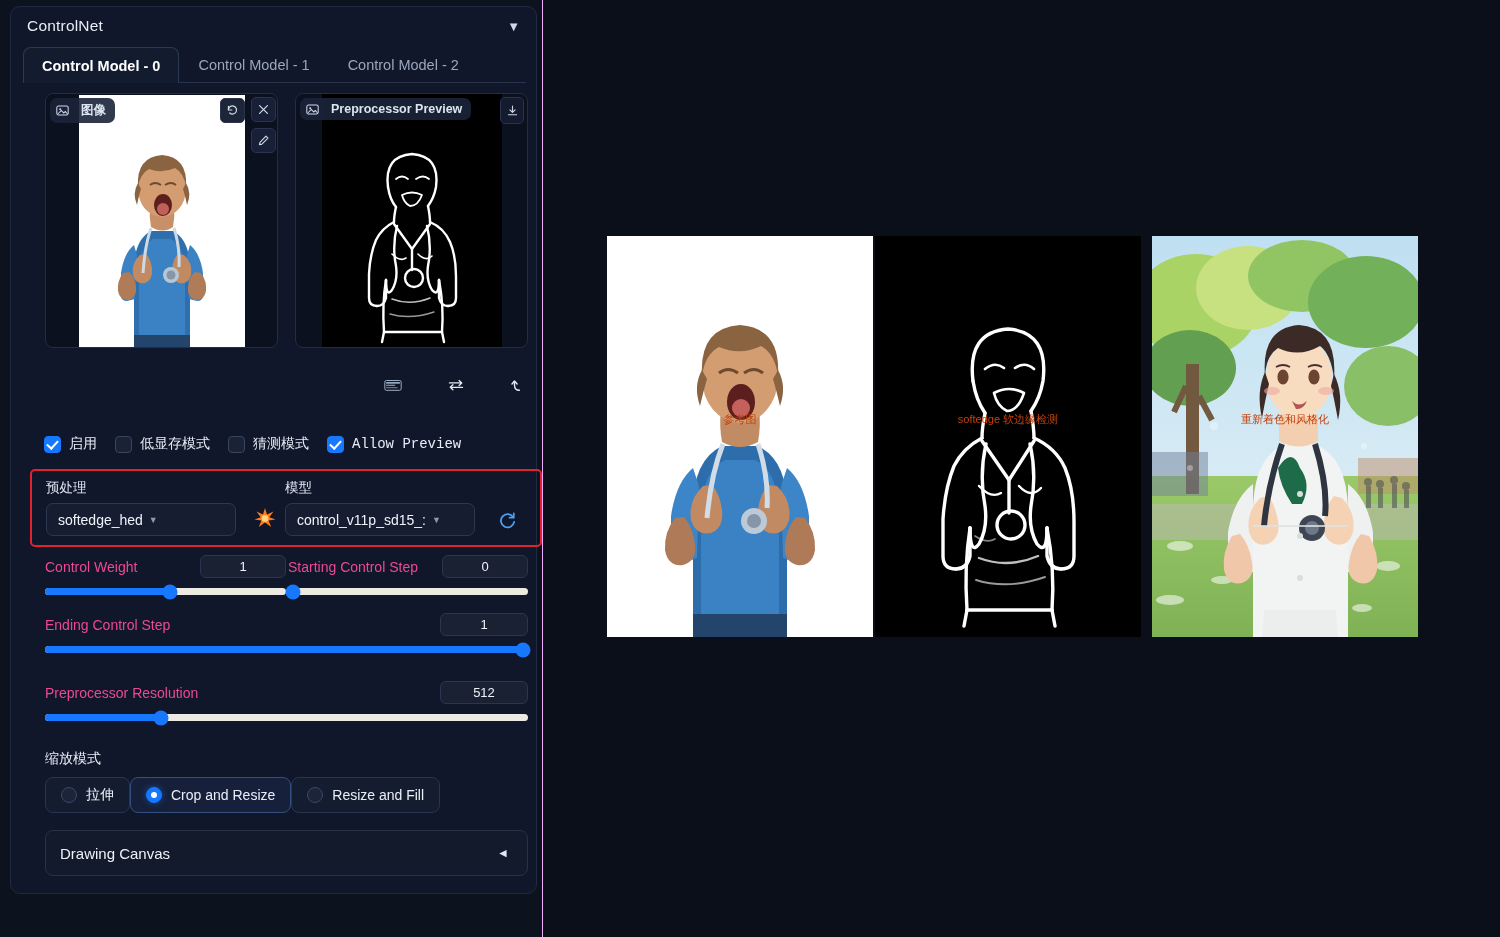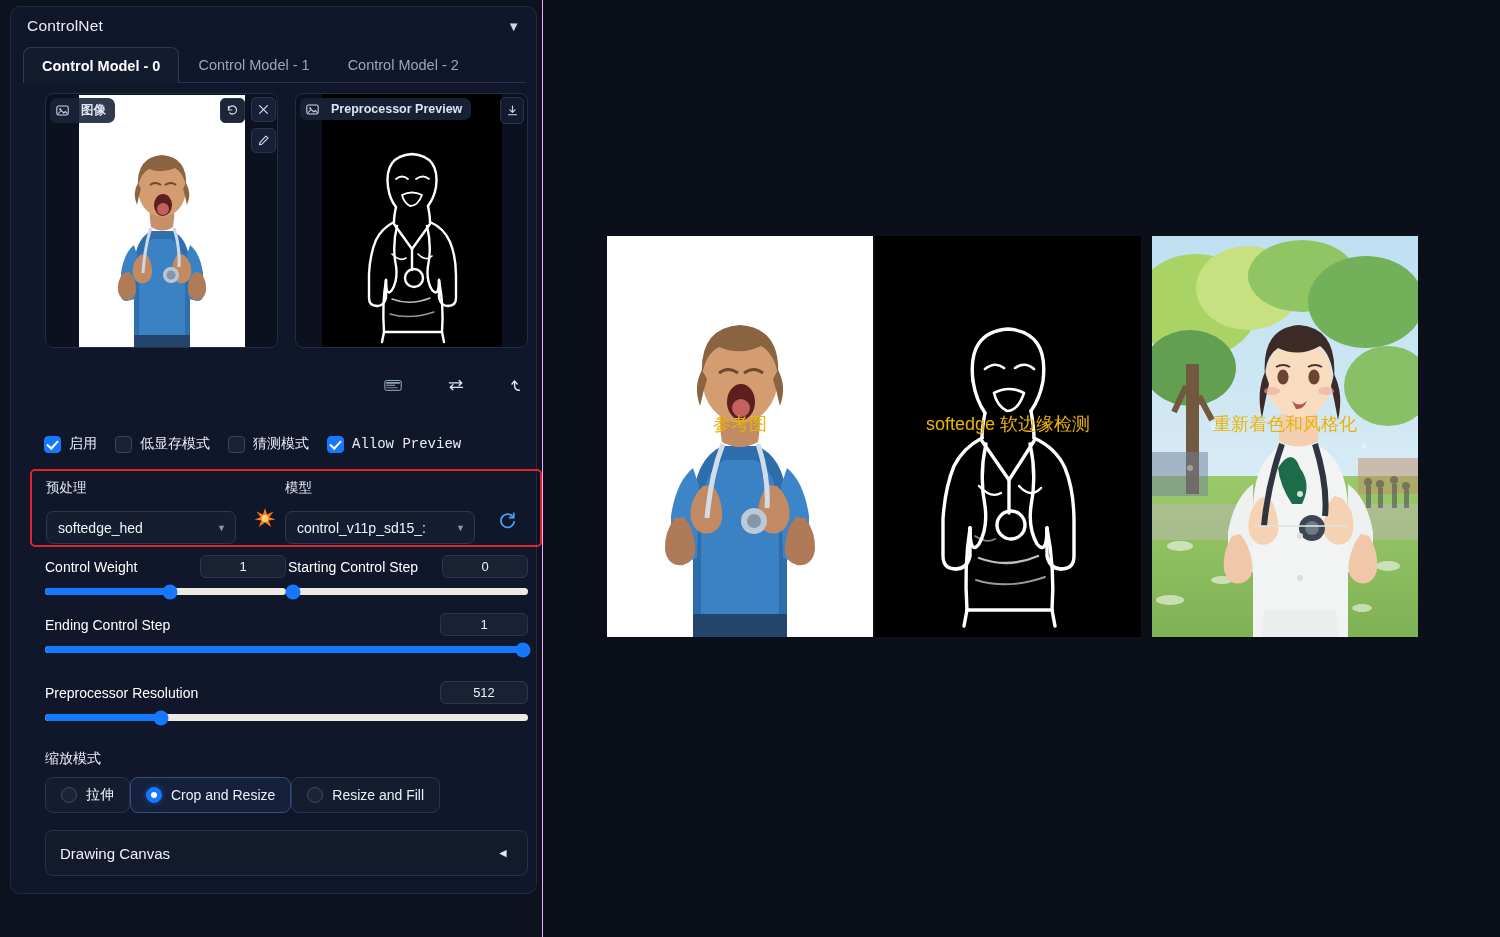--- a/index.html
+++ b/index.html
@@ -125,25 +125,25 @@
     border: solid #fff; border-width: 0 2px 2px 0; transform: rotate(43deg);
   }
   .cb-label { font-size: 14px; color: #e7ecf5; white-space: nowrap; }
 
   
   .hl-group {
     position: absolute; left: 19px; top: 462px; width: 512px; height: 78px;
     border: 2px solid #e0232e; border-radius: 5px;
   }
   .fld { position: absolute; top: 8px; }
-  .fld-label { font-size: 13.5px; color: #dfe5f0; margin-bottom: 14px; }
+  .fld-label { font-size: 13.5px; color: #dfe5f0; margin-bottom: 6px; }
   .select {
     height: 33px; border-radius: 7px;
     background: #161d31; border: 1px solid #2c3750;
-    display: flex; align-items: center; justify-content: space-between;
+    display: flex; align-items: center; 
     padding: 0 9px 0 11px; color: #f0f3f9; font-size: 14px;
     cursor: pointer; overflow: hidden; white-space: nowrap;
   }
   .select .arw { color: #8e99b0; font-size: 9px; margin-left: 6px; flex: none; }
   .fld.prep   { left: 14px;  width: 190px; }
   .fld.model  { left: 253px; width: 190px; }
   .spark {
     position: absolute; left: 222px; top: 36px; width: 22px; height: 22px;
     display:flex; align-items:center; justify-content:center; cursor: pointer;
   }
@@ -151,21 +151,21 @@
     position: absolute; left: 462px; top: 36px;
     width: 26px; height: 26px; border-radius: 5px;
     display: flex; align-items: center; justify-content: center;
     color: #49a0f5; cursor: pointer;
   }
   .refresh-btn svg { width: 19px; height: 19px; }
 
   
   .sl-block { position: absolute; }
   .sl-head { display: flex; align-items: center; justify-content: space-between; }
-  .sl-name { font-size: 14px; color: #ffffff; white-space: nowrap; }
+  .sl-name { font-size: 14px; color: #ec4899; white-space: nowrap; }
   .sl-val {
     width: 90px; height: 23px; border-radius: 6px;
     background: #1a2133; border: 1px solid #2b3550;
     color: #eef2f8; font-size: 13px;
     display: flex; align-items: center; justify-content: center;
     cursor: text;
   }
   .track {
     position: relative; height: 7px; border-radius: 4px;
     background: #eceae2; margin-top: 10px;
@@ -214,21 +214,21 @@
 
   
   .gallery { position: absolute; left: 543px; top: 0; width: 957px; height: 937px; }
   .gcell { position: absolute; top: 236px; width: 266px; height: 401px; }
   .gcell.g0 { left: 64px; }
   .gcell.g1 { left: 332px; }
   .gcell.g2 { left: 609px; }
   .gimg { width: 100%; height: 100%; overflow: hidden; position: relative; }
   .gcap {
     position: absolute; top: 412px; width: 266px;
-    text-align: center; font-size: 18px; color: #eab308;
+    text-align: center; font-size: 11px; color: #c2410c;
   }
   .gcap.c0 { left: 64px; }
   .gcap.c1 { left: 332px; }
   .gcap.c2 { left: 609px; }
 </style>
 </head>
 <body>
 
 <div class="cn-panel">
   <div class="cn-inner">

